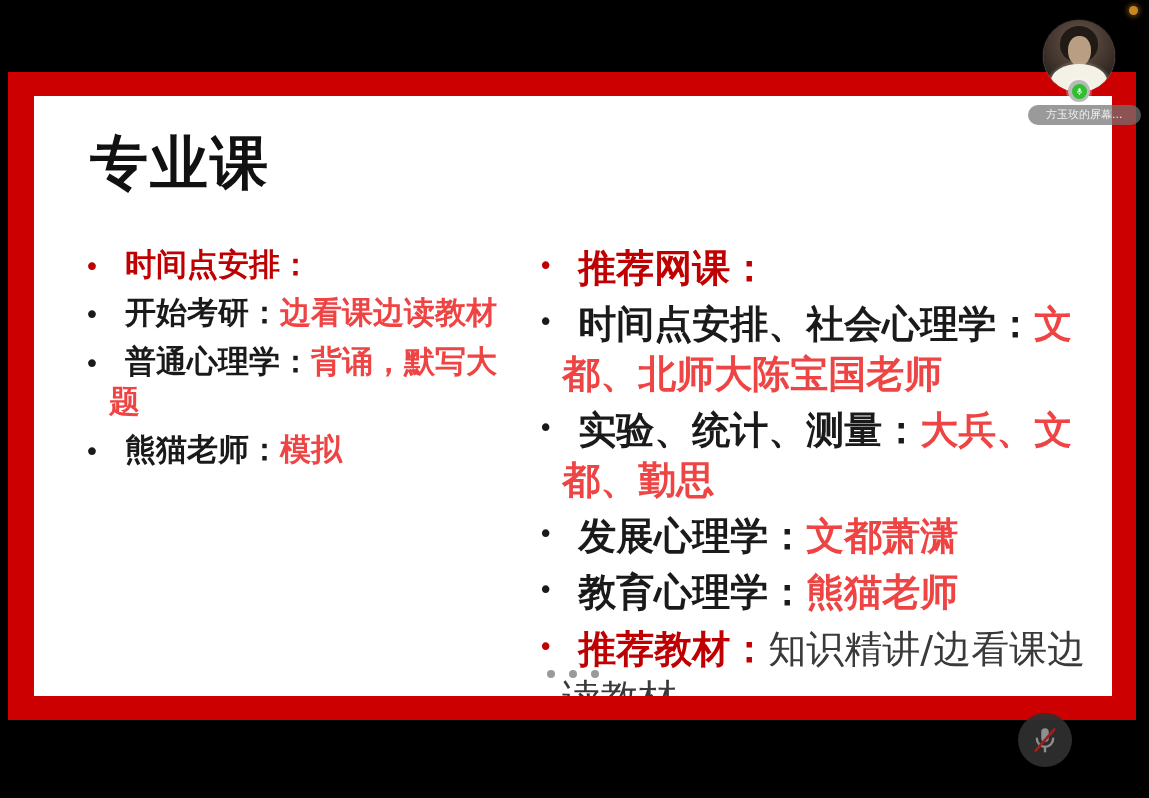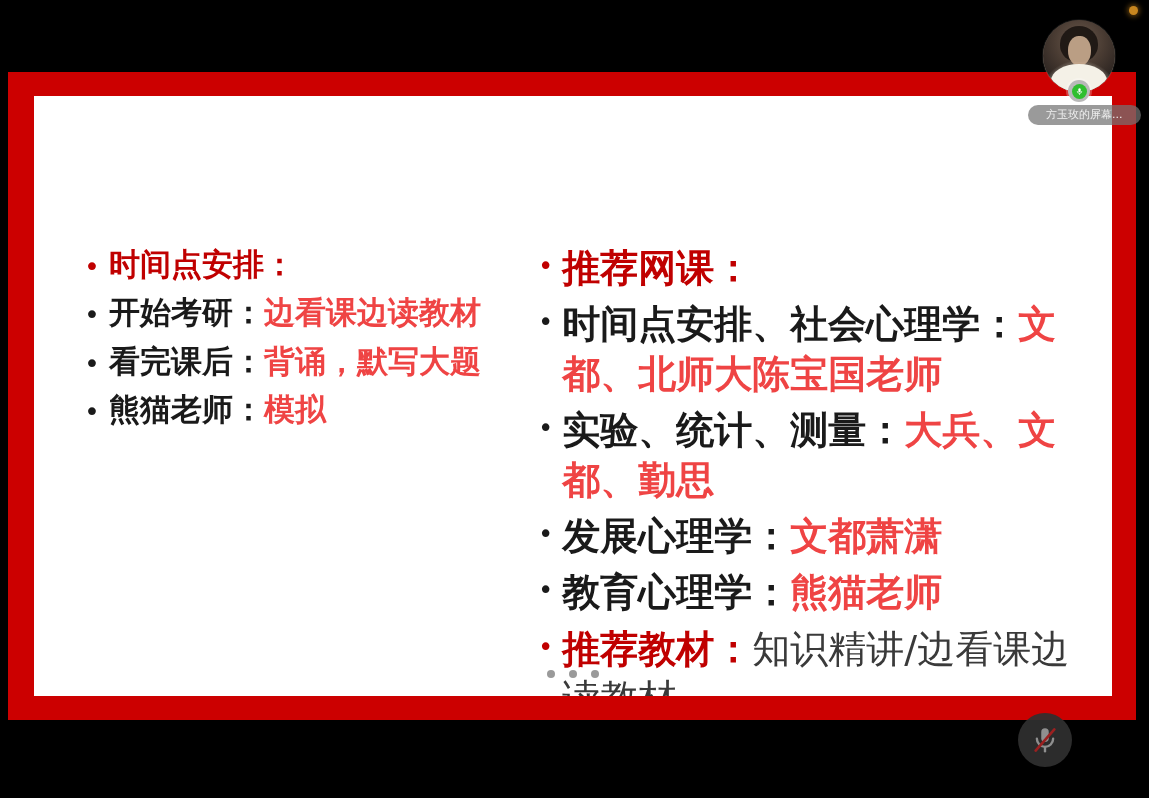--- a/index.html
+++ b/index.html
@@ -101,20 +101,21 @@
 
   .bullet-text {
     flex: 1 1 auto;
     font-size: 30px;
     line-height: 1.30;
     color: #1a1a1a;
     word-break: break-word;
   }
   .lead {
     font-weight: 700;
+    margin-left: 16px;
   }
   .bullet.accent .bullet-text,
   .bullet.accent .lead {
     color: #C00000;
     font-weight: 700;
   }
   .rest {
     font-weight: 700;
     color: #ef4444;
   }
@@ -273,38 +274,39 @@
 <body>
 
 <div class="stage">
 
   <div class="status-led"></div>
 
   <div class="slide-frame"></div>
 
   <div class="slide-canvas">
 
+    <div class="slide-title">专业课</div>
 
     <div class="columns">
 
       <div class="col col-left">
 
         <div class="bullet accent heading">
           <span class="bullet-dot">•</span>
           <span class="bullet-text"><span class="lead">时间点安排：</span><span class="rest"></span></span>
         </div>
 
         <div class="bullet">
           <span class="bullet-dot">•</span>
           <span class="bullet-text"><span class="lead">开始考研：</span><span class="rest">边看课边读教材</span></span>
         </div>
 
         <div class="bullet">
           <span class="bullet-dot">•</span>
-          <span class="bullet-text"><span class="lead">看完课后：</span><span class="rest">背诵，默写大题</span></span>
+          <span class="bullet-text"><span class="lead">普通心理学：</span><span class="rest">背诵，默写大题</span></span>
         </div>
 
         <div class="bullet">
           <span class="bullet-dot">•</span>
           <span class="bullet-text"><span class="lead">熊猫老师：</span><span class="rest">模拟</span></span>
         </div>
 
       </div>
 
       <div class="col col-right">

